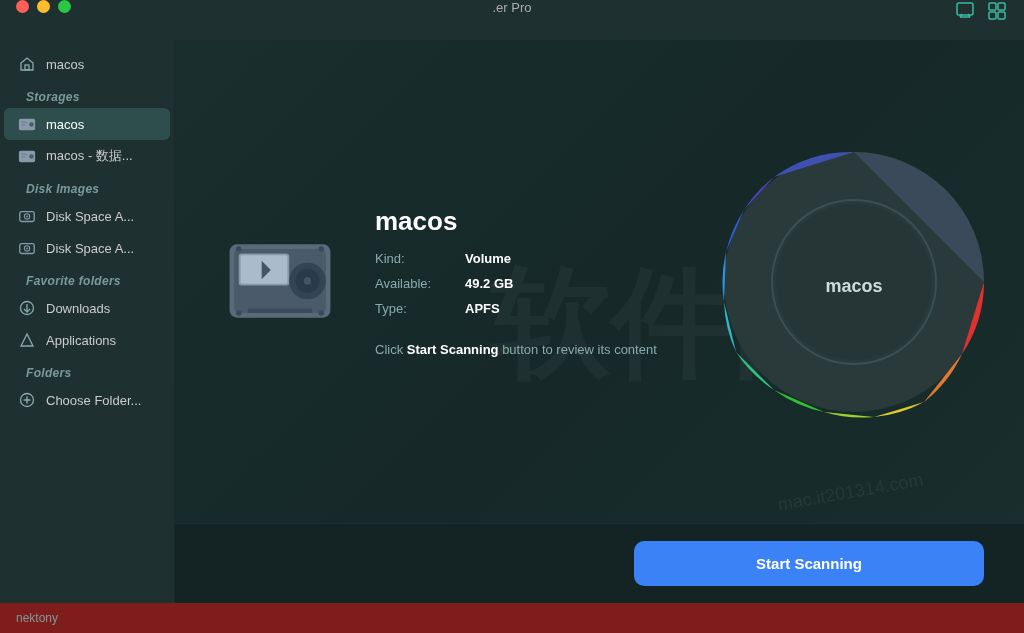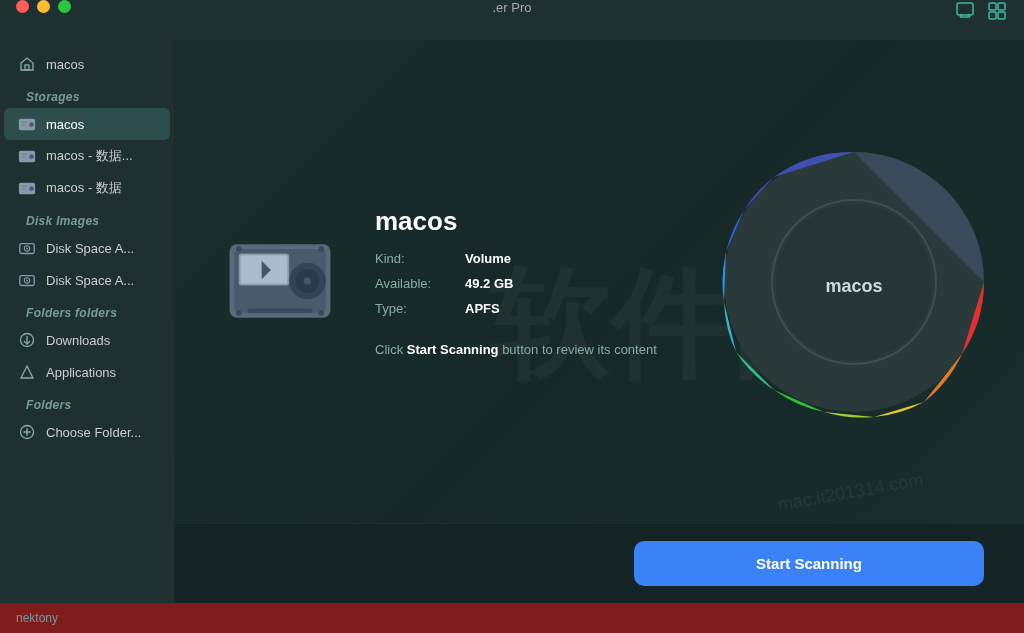--- a/index.html
+++ b/index.html
@@ -328,31 +328,20 @@
       <span class="sidebar-icon">
         <svg width="20" height="15" viewBox="0 0 20 15">
             <rect x="1" y="1" width="18" height="13" rx="2" fill="#8899aa"></rect>
             <circle cx="15" cy="7.5" r="2.5" fill="#4a5a6a"></circle>
             <line x1="4" y1="5" x2="10" y2="5" stroke="#6a7a8a" stroke-width="1"></line>
             <line x1="4" y1="8" x2="8" y2="8" stroke="#6a7a8a" stroke-width="1"></line>
           </svg>
       </span>
       <span>macos - 数据...</span>
     </div>
-    <div class="sidebar-item">
-      <span class="sidebar-icon">
-        <svg width="20" height="15" viewBox="0 0 20 15">
-            <rect x="1" y="1" width="18" height="13" rx="2" fill="#8899aa"></rect>
-            <circle cx="15" cy="7.5" r="2.5" fill="#4a5a6a"></circle>
-            <line x1="4" y1="5" x2="10" y2="5" stroke="#6a7a8a" stroke-width="1"></line>
-            <line x1="4" y1="8" x2="8" y2="8" stroke="#6a7a8a" stroke-width="1"></line>
-          </svg>
-      </span>
-      <span>macos - 数据</span>
-    </div>
 
     <div class="sidebar-section-label">Disk Images</div>
 
     <div class="sidebar-item">
       <span class="sidebar-icon">
         <svg width="20" height="15" viewBox="0 0 20 15">
             <rect x="2" y="2" width="16" height="11" rx="2" fill="none" stroke="#8899aa" stroke-width="1.5"></rect>
             <circle cx="10" cy="7.5" r="3" fill="none" stroke="#8899aa" stroke-width="1.2"></circle>
             <circle cx="10" cy="7.5" r="1" fill="#8899aa"></circle>
           </svg>
@@ -363,21 +352,21 @@
       <span class="sidebar-icon">
         <svg width="20" height="15" viewBox="0 0 20 15">
             <rect x="2" y="2" width="16" height="11" rx="2" fill="none" stroke="#8899aa" stroke-width="1.5"></rect>
             <circle cx="10" cy="7.5" r="3" fill="none" stroke="#8899aa" stroke-width="1.2"></circle>
             <circle cx="10" cy="7.5" r="1" fill="#8899aa"></circle>
           </svg>
       </span>
       <span>Disk Space A...</span>
     </div>
 
-    <div class="sidebar-section-label">Folders folders</div>
+    <div class="sidebar-section-label">Favorite folders</div>
 
     <div class="sidebar-item">
       <span class="sidebar-icon">
         <svg width="16" height="16" viewBox="0 0 16 16">
           <circle cx="8" cy="8" r="6.5" stroke="#8aabab" stroke-width="1.3" fill="none"></circle>
           <line x1="8" y1="4" x2="8" y2="11" stroke="#8aabab" stroke-width="1.3"></line>
           <polyline points="5,9 8,12 11,9" stroke="#8aabab" stroke-width="1.3" fill="none"></polyline>
         </svg>
       </span>
       <span>Downloads</span>

